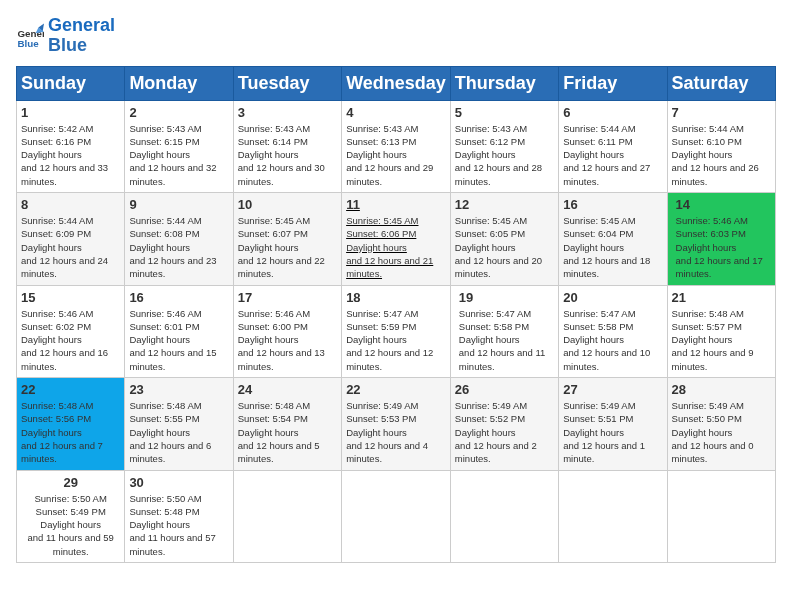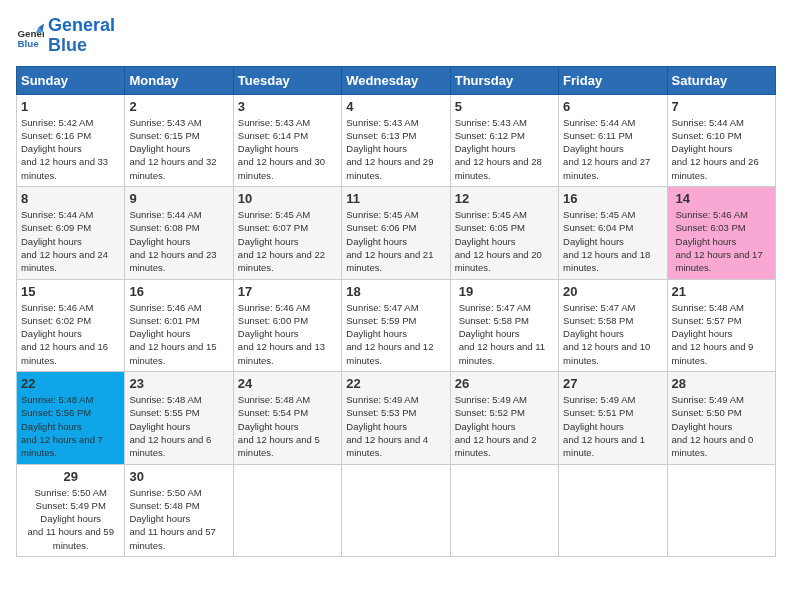--- a/index.html
+++ b/index.html
@@ -49,21 +49,21 @@
     table {
       width: 100%;
       border-collapse: collapse;
       font-size: 10px;
     }
     thead tr th {
       background-color: #2a6db5;
       color: #fff;
       padding: 6px 4px;
       text-align: left;
-      font-size: 13px;
+      font-size: 18px;
       font-weight: bold;
       border: 1px solid #1a5a9e;
     }
     tbody tr td {
       border: 1px solid #ccc;
       vertical-align: top;
       padding: 4px;
       width: 14.28%;
       min-height: 80px;
       background: #fff;
@@ -157,33 +157,33 @@
         <div class="day-info">Sunrise: 5:44 AM<br>Sunset: 6:09 PM<br>Daylight hours<br>and 12 hours and 24 minutes.</div>
         </td>
         <td style="background: rgb(245, 245, 245);">
           <div class="day-number">9</div>
         <div class="day-info">Sunrise: 5:44 AM<br>Sunset: 6:08 PM<br>Daylight hours<br>and 12 hours and 23 minutes.</div>
         </td>
         <td style="background: rgb(245, 245, 245);">
           <div class="day-number">10</div>
         <div class="day-info">Sunrise: 5:45 AM<br>Sunset: 6:07 PM<br>Daylight hours<br>and 12 hours and 22 minutes.</div>
         </td>
-        <td style="background: rgb(245, 245, 245);">
+        <td style="background: rgb(245, 245, 245); text-decoration: underline;">
           <div class="day-number">11</div>
         <div class="day-info">Sunrise: 5:45 AM<br>Sunset: 6:06 PM<br>Daylight hours<br>and 12 hours and 21 minutes.</div>
         </td>
         <td style="background: rgb(245, 245, 245);">
           <div class="day-number">12</div>
         <div class="day-info">Sunrise: 5:45 AM<br>Sunset: 6:05 PM<br>Daylight hours<br>and 12 hours and 20 minutes.</div>
         </td>
         <td style="background: rgb(245, 245, 245);">
           <div class="day-number">16</div>
         <div class="day-info">Sunrise: 5:45 AM<br>Sunset: 6:04 PM<br>Daylight hours<br>and 12 hours and 18 minutes.</div>
         </td>
-        <td style="background: #f9a8d4; padding-left: 8px;">
+        <td style="background: #22c55e; padding-left: 8px;">
           <div class="day-number">14</div>
         <div class="day-info">Sunrise: 5:46 AM<br>Sunset: 6:03 PM<br>Daylight hours<br>and 12 hours and 17 minutes.</div>
         </td>
       </tr>
       <tr>
         <td style="background: rgb(255, 255, 255); border-radius: 20px;">
           <div class="day-number">15</div>
         <div class="day-info">Sunrise: 5:46 AM<br>Sunset: 6:02 PM<br>Daylight hours<br>and 12 hours and 16 minutes.</div>
         </td>
         <td style="background: rgb(255, 255, 255);">

